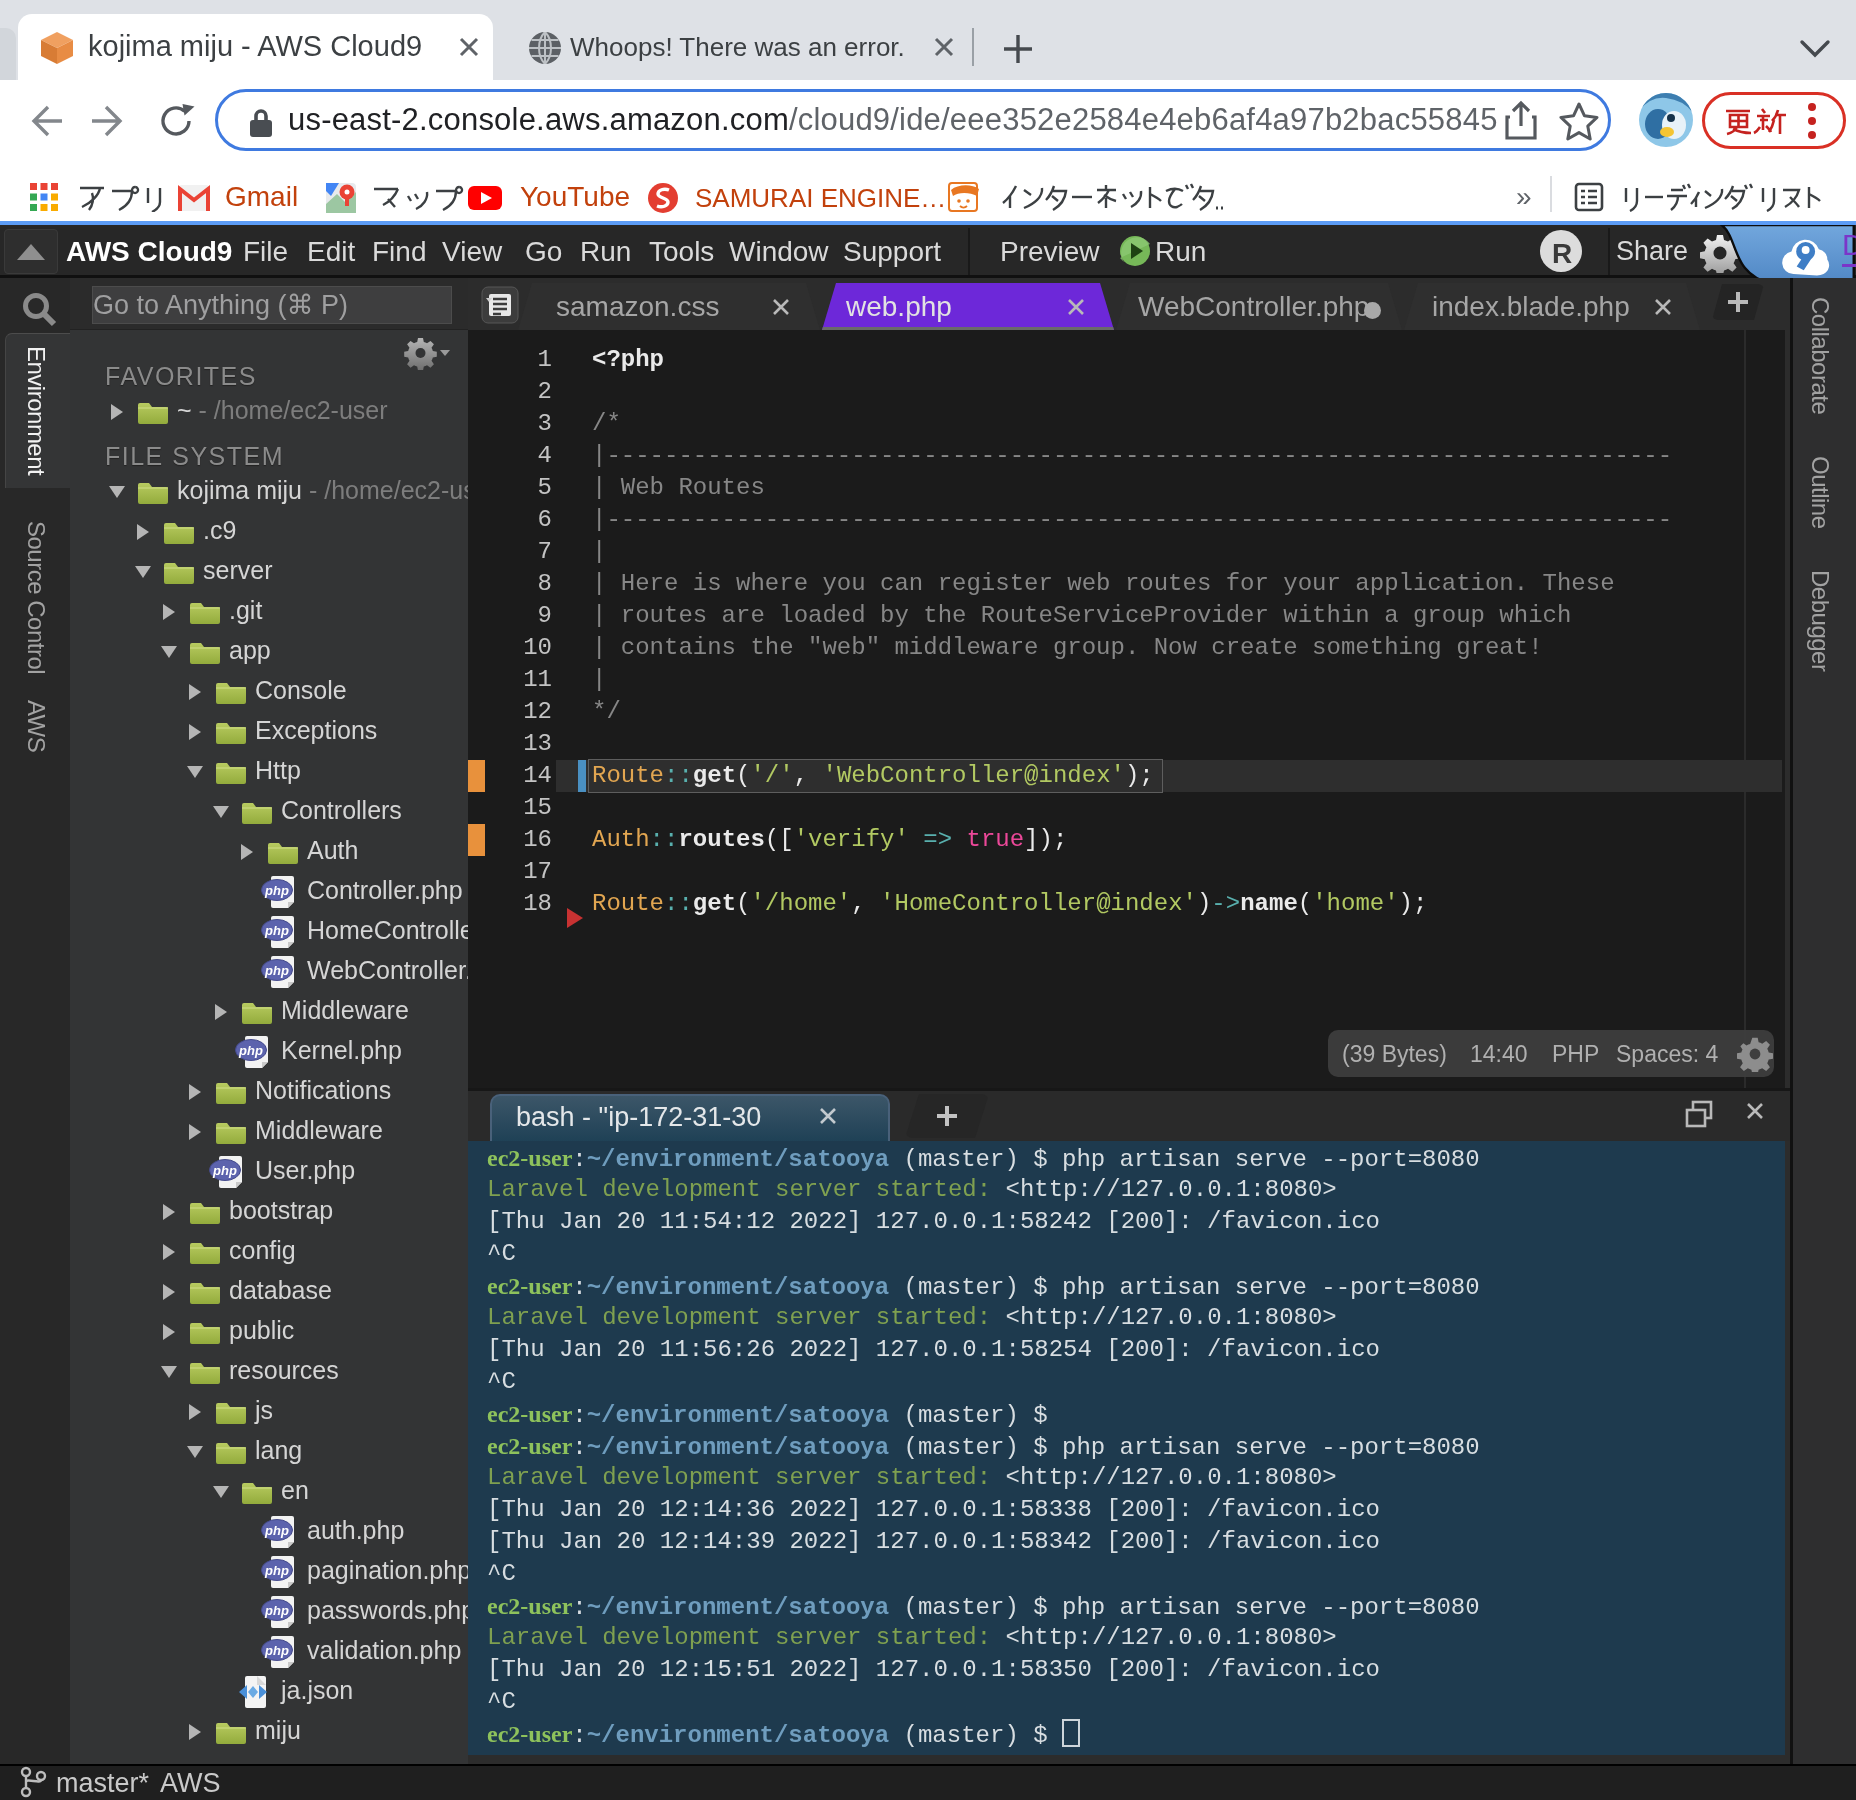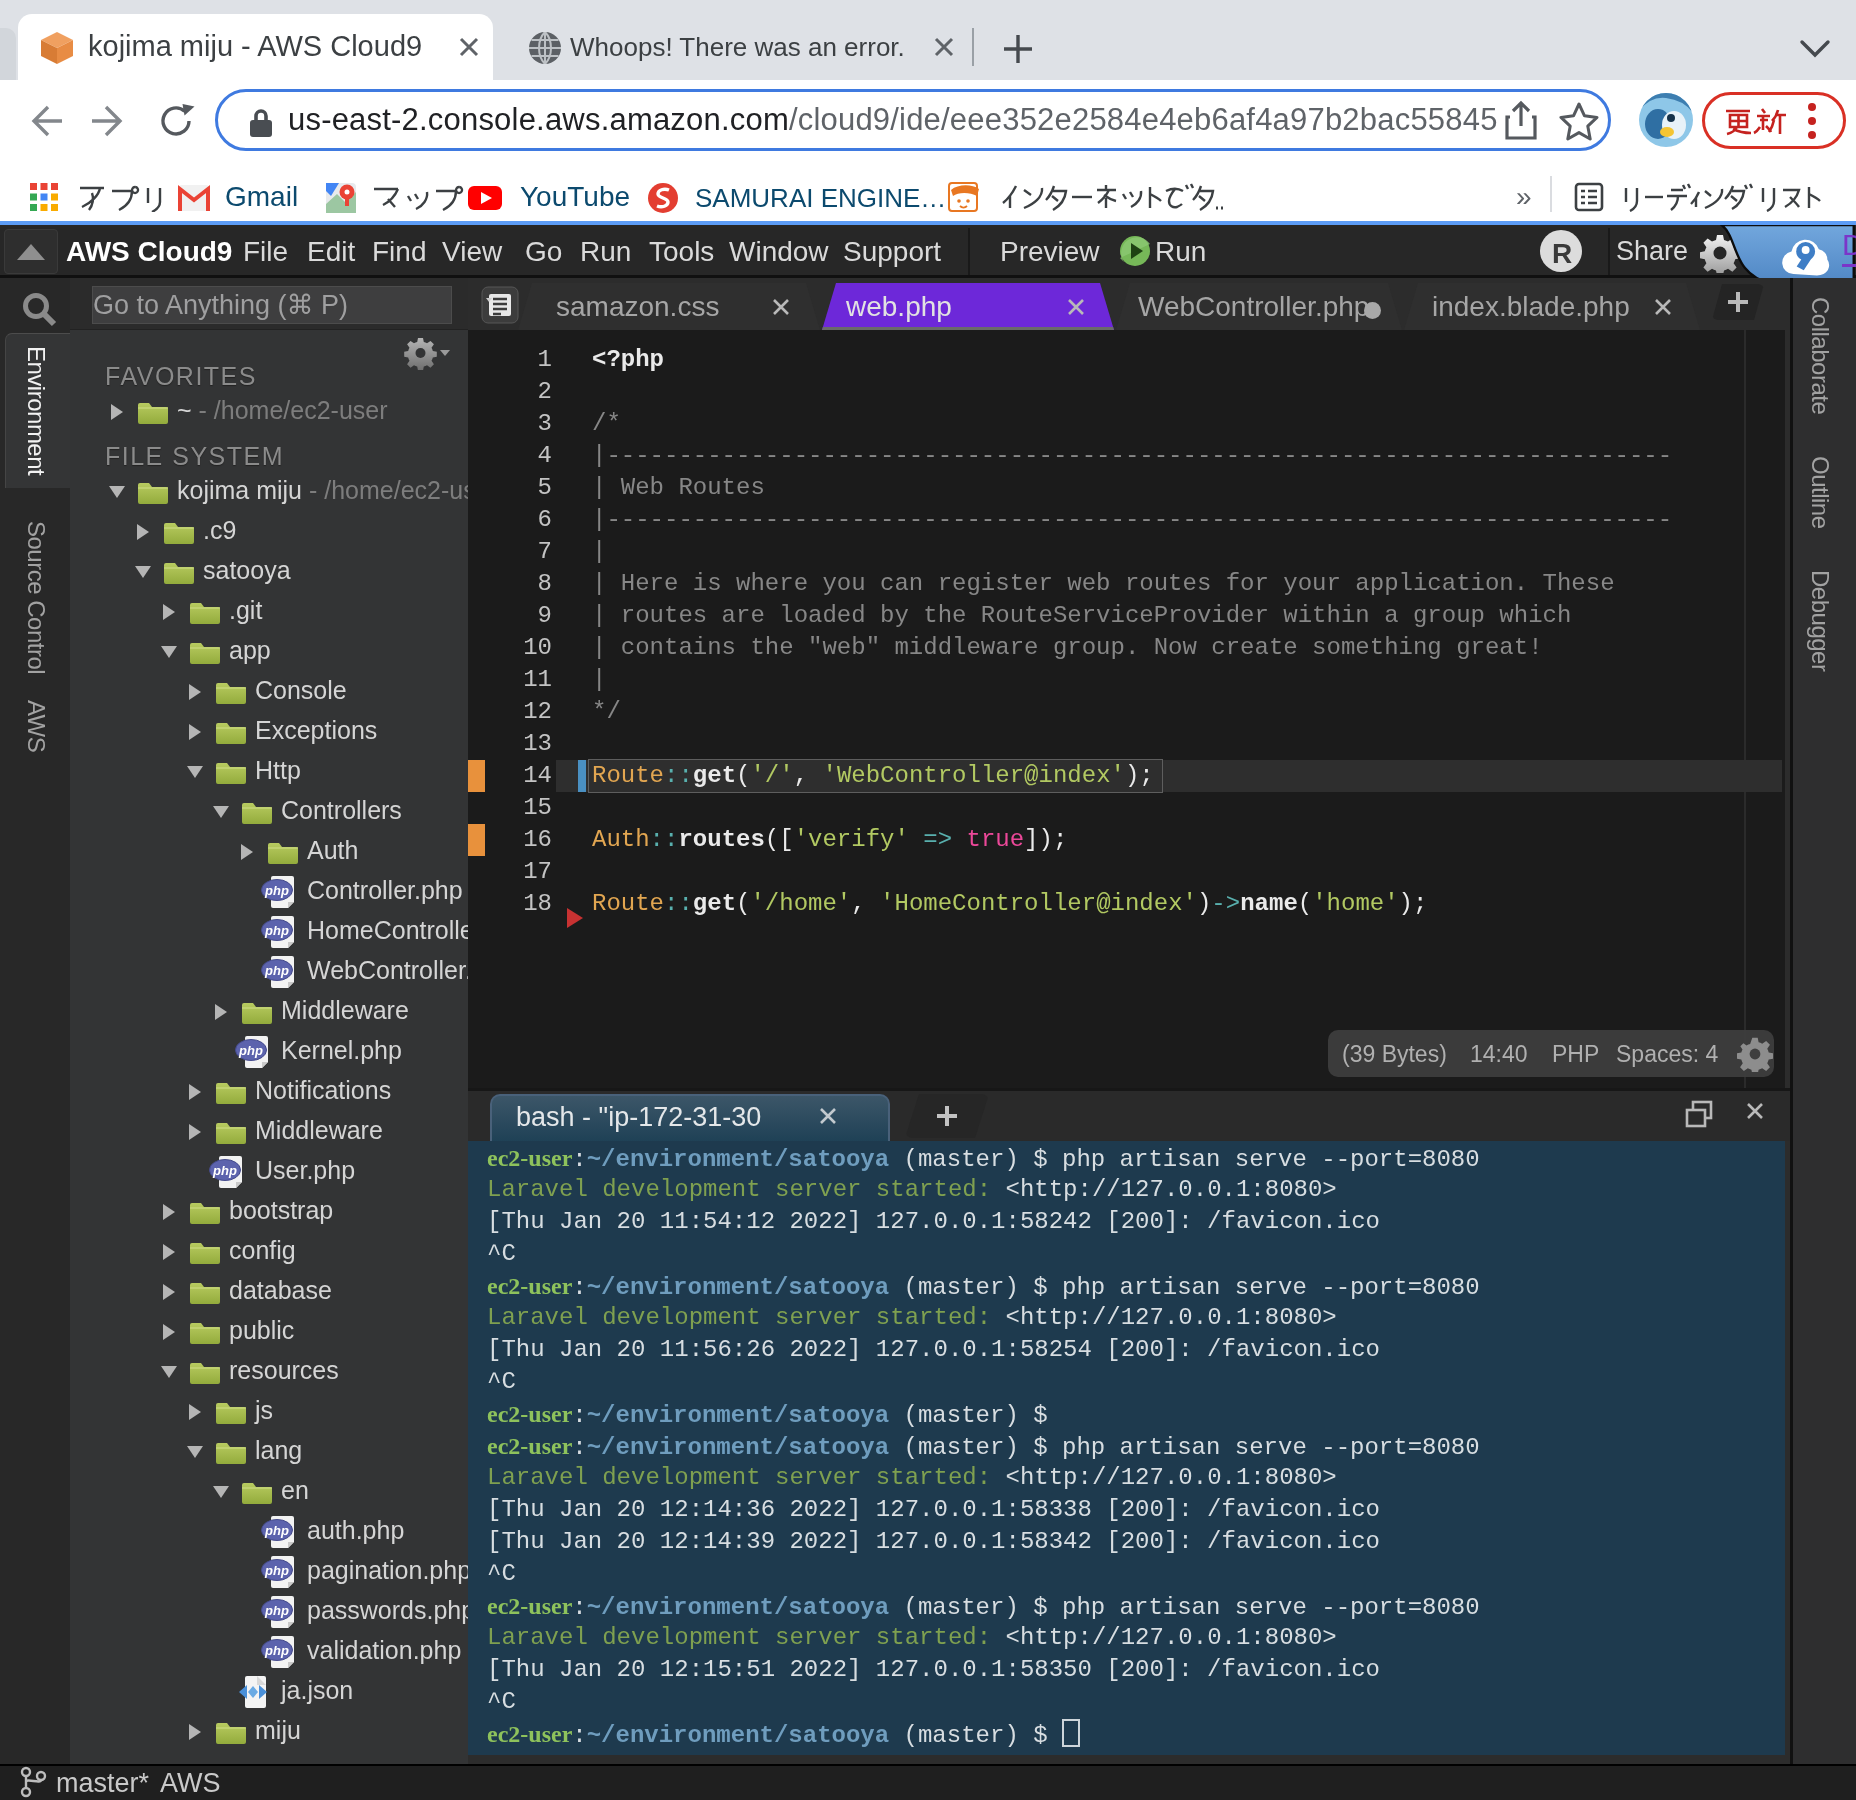--- a/index.html
+++ b/index.html
@@ -12,21 +12,21 @@
 #lblob { left:0; top:28px; width:16px; height:52px; background:#d2d6db; border-radius:0 10px 0 0; }
 #tab1 { left:18px; top:14px; width:475px; height:66px; background:#fff; border-radius:14px 14px 0 0; }
 #tab1 .title { position:absolute; left:70px; top:16px; font-size:29px; color:#3c4043; white-space:nowrap; }
 #tab2title { left:570px; top:32px; font-size:26px; color:#3c4043; white-space:nowrap; }
 #tabdiv { left:972px; top:28px; width:2px; height:38px; background:#9aa0a6; }
 #toolbar { left:0; top:80px; width:1856px; height:81px; background:#fff; }
 #urlbox { left:215px; top:89px; width:1396px; height:62px; background:#fff; border:3.5px solid #3f7ae0; border-radius:33px; }
 #urltext { left:288px; top:102px; font-size:31px; color:#202124; letter-spacing:0.2px; white-space:nowrap; }
 #updbtn { left:1702px; top:92px; width:144px; height:57px; border:3px solid #d93025; border-radius:29px; }
 #bookmarks { left:0; top:161px; width:1856px; height:60px; background:#fff; }
-.bktext { position:absolute; top:181px; font-size:28px; color:#0c4a6e; white-space:nowrap; }
+.bktext { position:absolute; top:181px; font-size:28px; color:#c2410c; white-space:nowrap; }
 #blueline { left:0; top:221px; width:1856px; height:4px; background:#5c9cf5; }
 .cjk { position:absolute; }
 .cjk svg { display:block; }
 
 #ide { left:0; top:225px; width:1856px; height:1575px; background:#242424; }
 #menubar { left:0; top:225px; width:1856px; height:53px; background:#272727; border-bottom:3px solid #101010; }
 .mi { position:absolute; top:236px; font-size:28px; color:#dadada; white-space:nowrap; }
 #collapsebox { left:4px; top:229px; width:54px; height:45px; background:#2e2e2e; border:1px solid #3a3a3a; border-radius:4px; }
 #railleft { left:0; top:278px; width:70px; height:1486px; background:#282828; }
 .vtext { position:absolute; writing-mode:vertical-rl; font-size:24px; color:#a2a2a2; white-space:nowrap; letter-spacing:-0.5px; }
@@ -353,21 +353,21 @@
 <svg width="32" height="26" viewBox="0 0 32 26" style="position:absolute;left:163px;top:559px">
     <defs>
       <linearGradient id="fg4" x1="0" y1="0" x2="0" y2="1">
         <stop offset="0" stop-color="#b8cb60"></stop>
         <stop offset="1" stop-color="#93ab3c"></stop>
       </linearGradient>
     </defs>
     <path d="M1,6 a2,2 0 0 1 2,-2 h9 l3,4 h14 a2,2 0 0 1 2,2 v13 a2,2 0 0 1 -2,2 h-26 a2,2 0 0 1 -2,-2 z" fill="url(#fg4)"></path>
     <path d="M1,9 h30" stroke="#c6d678" stroke-width="1.5"></path>
   </svg>
-<div class="trow" style="left:203px;top:556px">satooya</div>
+<div class="trow" style="left:203px;top:556px">server</div>
 <div class="arr right" style="left:163px;top:604px"></div>
 <svg width="32" height="26" viewBox="0 0 32 26" style="position:absolute;left:189px;top:599px">
     <defs>
       <linearGradient id="fg5" x1="0" y1="0" x2="0" y2="1">
         <stop offset="0" stop-color="#b8cb60"></stop>
         <stop offset="1" stop-color="#93ab3c"></stop>
       </linearGradient>
     </defs>
     <path d="M1,6 a2,2 0 0 1 2,-2 h9 l3,4 h14 a2,2 0 0 1 2,2 v13 a2,2 0 0 1 -2,2 h-26 a2,2 0 0 1 -2,-2 z" fill="url(#fg5)"></path>
     <path d="M1,9 h30" stroke="#c6d678" stroke-width="1.5"></path>

